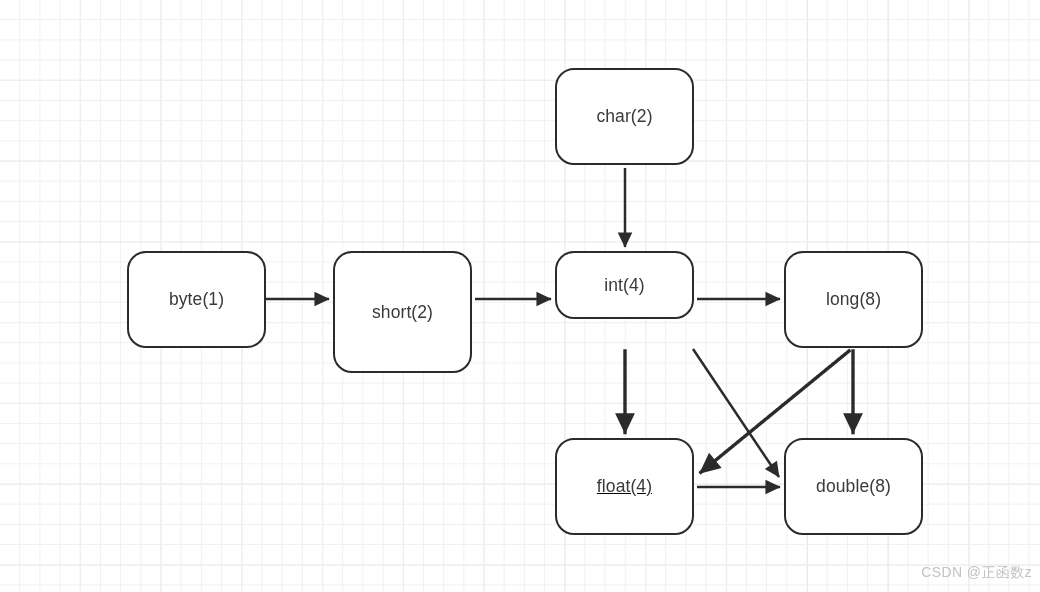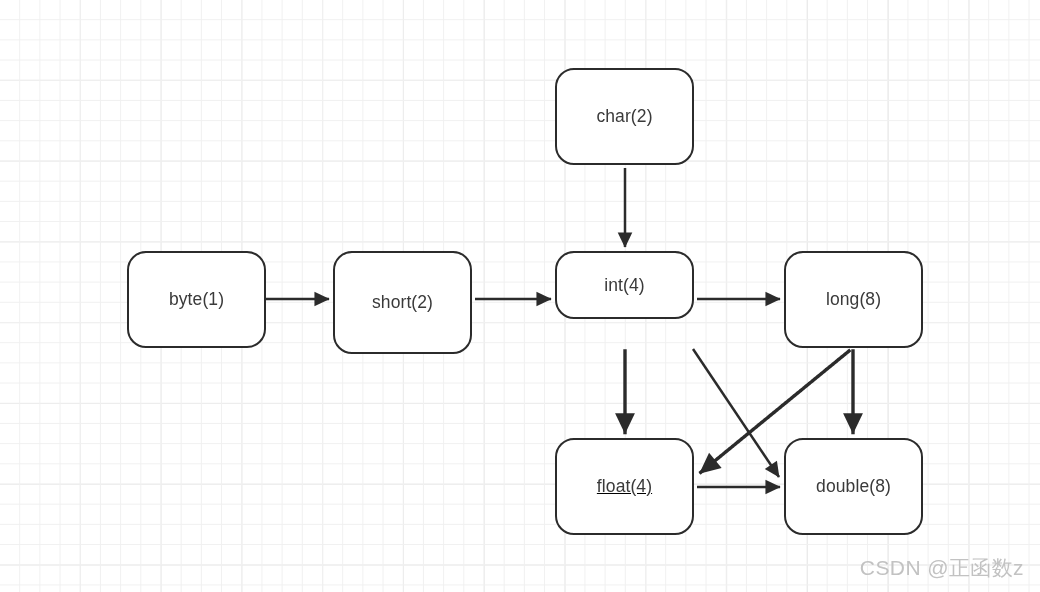--- a/index.html
+++ b/index.html
@@ -48,24 +48,24 @@
   .node-label {
     font-family: "Liberation Sans", "DejaVu Sans", sans-serif;
     font-size: 17.5px;
     font-weight: 400;
     color: #3a3a3a;
     letter-spacing: 0.1px;
     white-space: nowrap;
   }
   #watermark {
     position: absolute;
-    right: 16px;
+    right: 8px;
     bottom: 10px;
     font-family: "Liberation Sans", "DejaVu Sans", sans-serif;
-    font-size: 21px;
+    font-size: 14px;
     color: #c2c2c2;
     letter-spacing: 0.4px;
     white-space: nowrap;
     z-index: 3;
     padding-left: 28px;
   }
 </style>
 </head>
 <body>
 
@@ -89,21 +89,21 @@
         <line x1="693" y1="349" x2="779" y2="477" stroke="#2b2b2b" stroke-width="2.5" stroke-linecap="butt" marker-end="url(#arrowSolid)"></line>
         <line x1="853" y1="351" x2="853" y2="433" stroke="#2b2b2b" stroke-width="3.4" stroke-linecap="square" stroke-dasharray="0.1 2.1" marker-end="url(#arrowDotted)"></line>
         <line x1="849" y1="351" x2="700" y2="473" stroke="#2b2b2b" stroke-width="3.4" stroke-linecap="square" stroke-dasharray="0.1 2.1" marker-end="url(#arrowDotted)"></line>
         <line x1="697" y1="487" x2="780" y2="487" stroke="#2b2b2b" stroke-width="2.5" stroke-linecap="butt" marker-end="url(#arrowSolid)"></line>
       </g>
   </svg>
 
   <div class="node" style="left: 110px; top: 251px; width: 139px; height: 97px; border-color: rgb(43, 43, 43); background: rgb(255, 255, 255); margin-left: 17px;">
     <span class="node-label" style="color: rgb(58, 58, 58);">byte(1)</span>
   </div>
-  <div class="node" style="left: 333px; top: 251px; width: 139px; height: 103px; border-color: rgb(43, 43, 43); background: rgb(255, 255, 255);">
+  <div class="node" style="left: 333px; top: 251px; width: 139px; height: 122px; border-color: rgb(43, 43, 43); background: rgb(255, 255, 255);">
     <span class="node-label" style="color: rgb(58, 58, 58);">short(2)</span>
   </div>
   <div class="node" style="left: 555px; top: 251px; width: 139px; height: 68px; border-color: rgb(43, 43, 43); background: rgb(255, 255, 255);">
     <span class="node-label" style="color: rgb(58, 58, 58);">int(4)</span>
   </div>
   <div class="node" style="left: 784px; top: 251px; width: 139px; height: 97px; border-color: rgb(43, 43, 43); background: rgb(255, 255, 255);">
     <span class="node-label" style="color: rgb(58, 58, 58);">long(8)</span>
   </div>
   <div class="node" style="left: 555px; top: 68px; width: 139px; height: 97px; border-color: rgb(43, 43, 43); background: rgb(255, 255, 255);">
     <span class="node-label" style="color: rgb(58, 58, 58);">char(2)</span>

